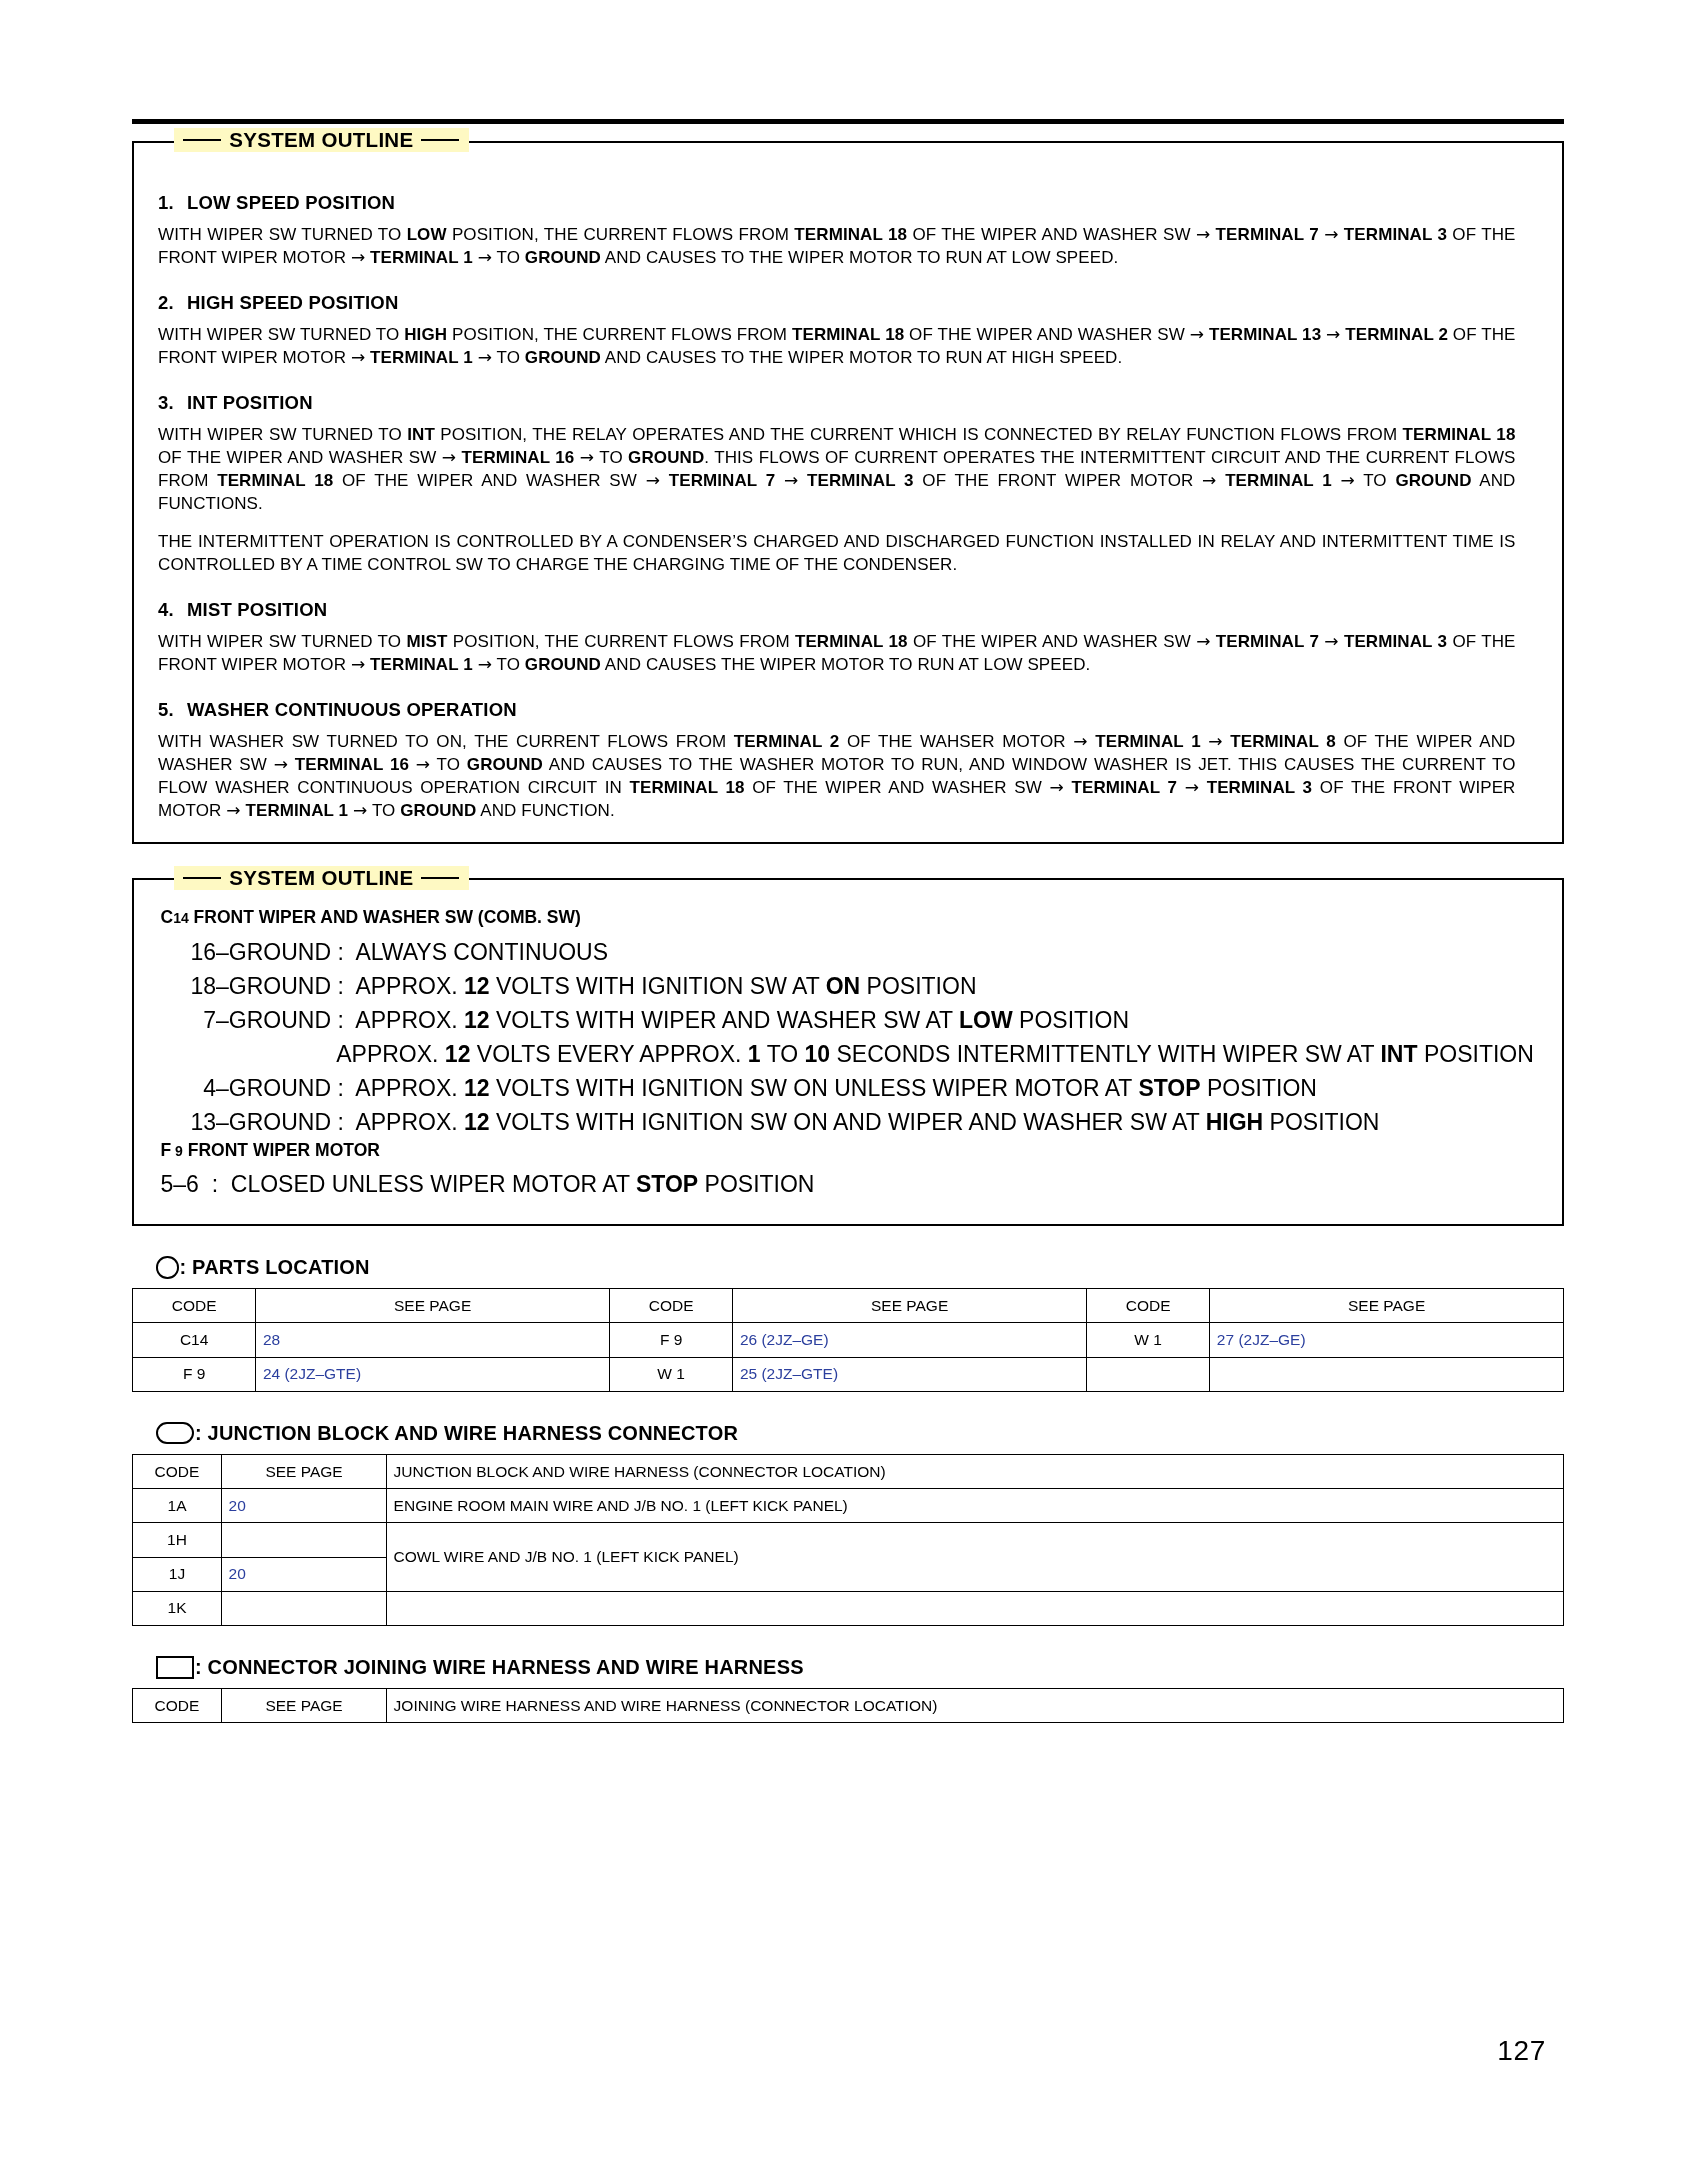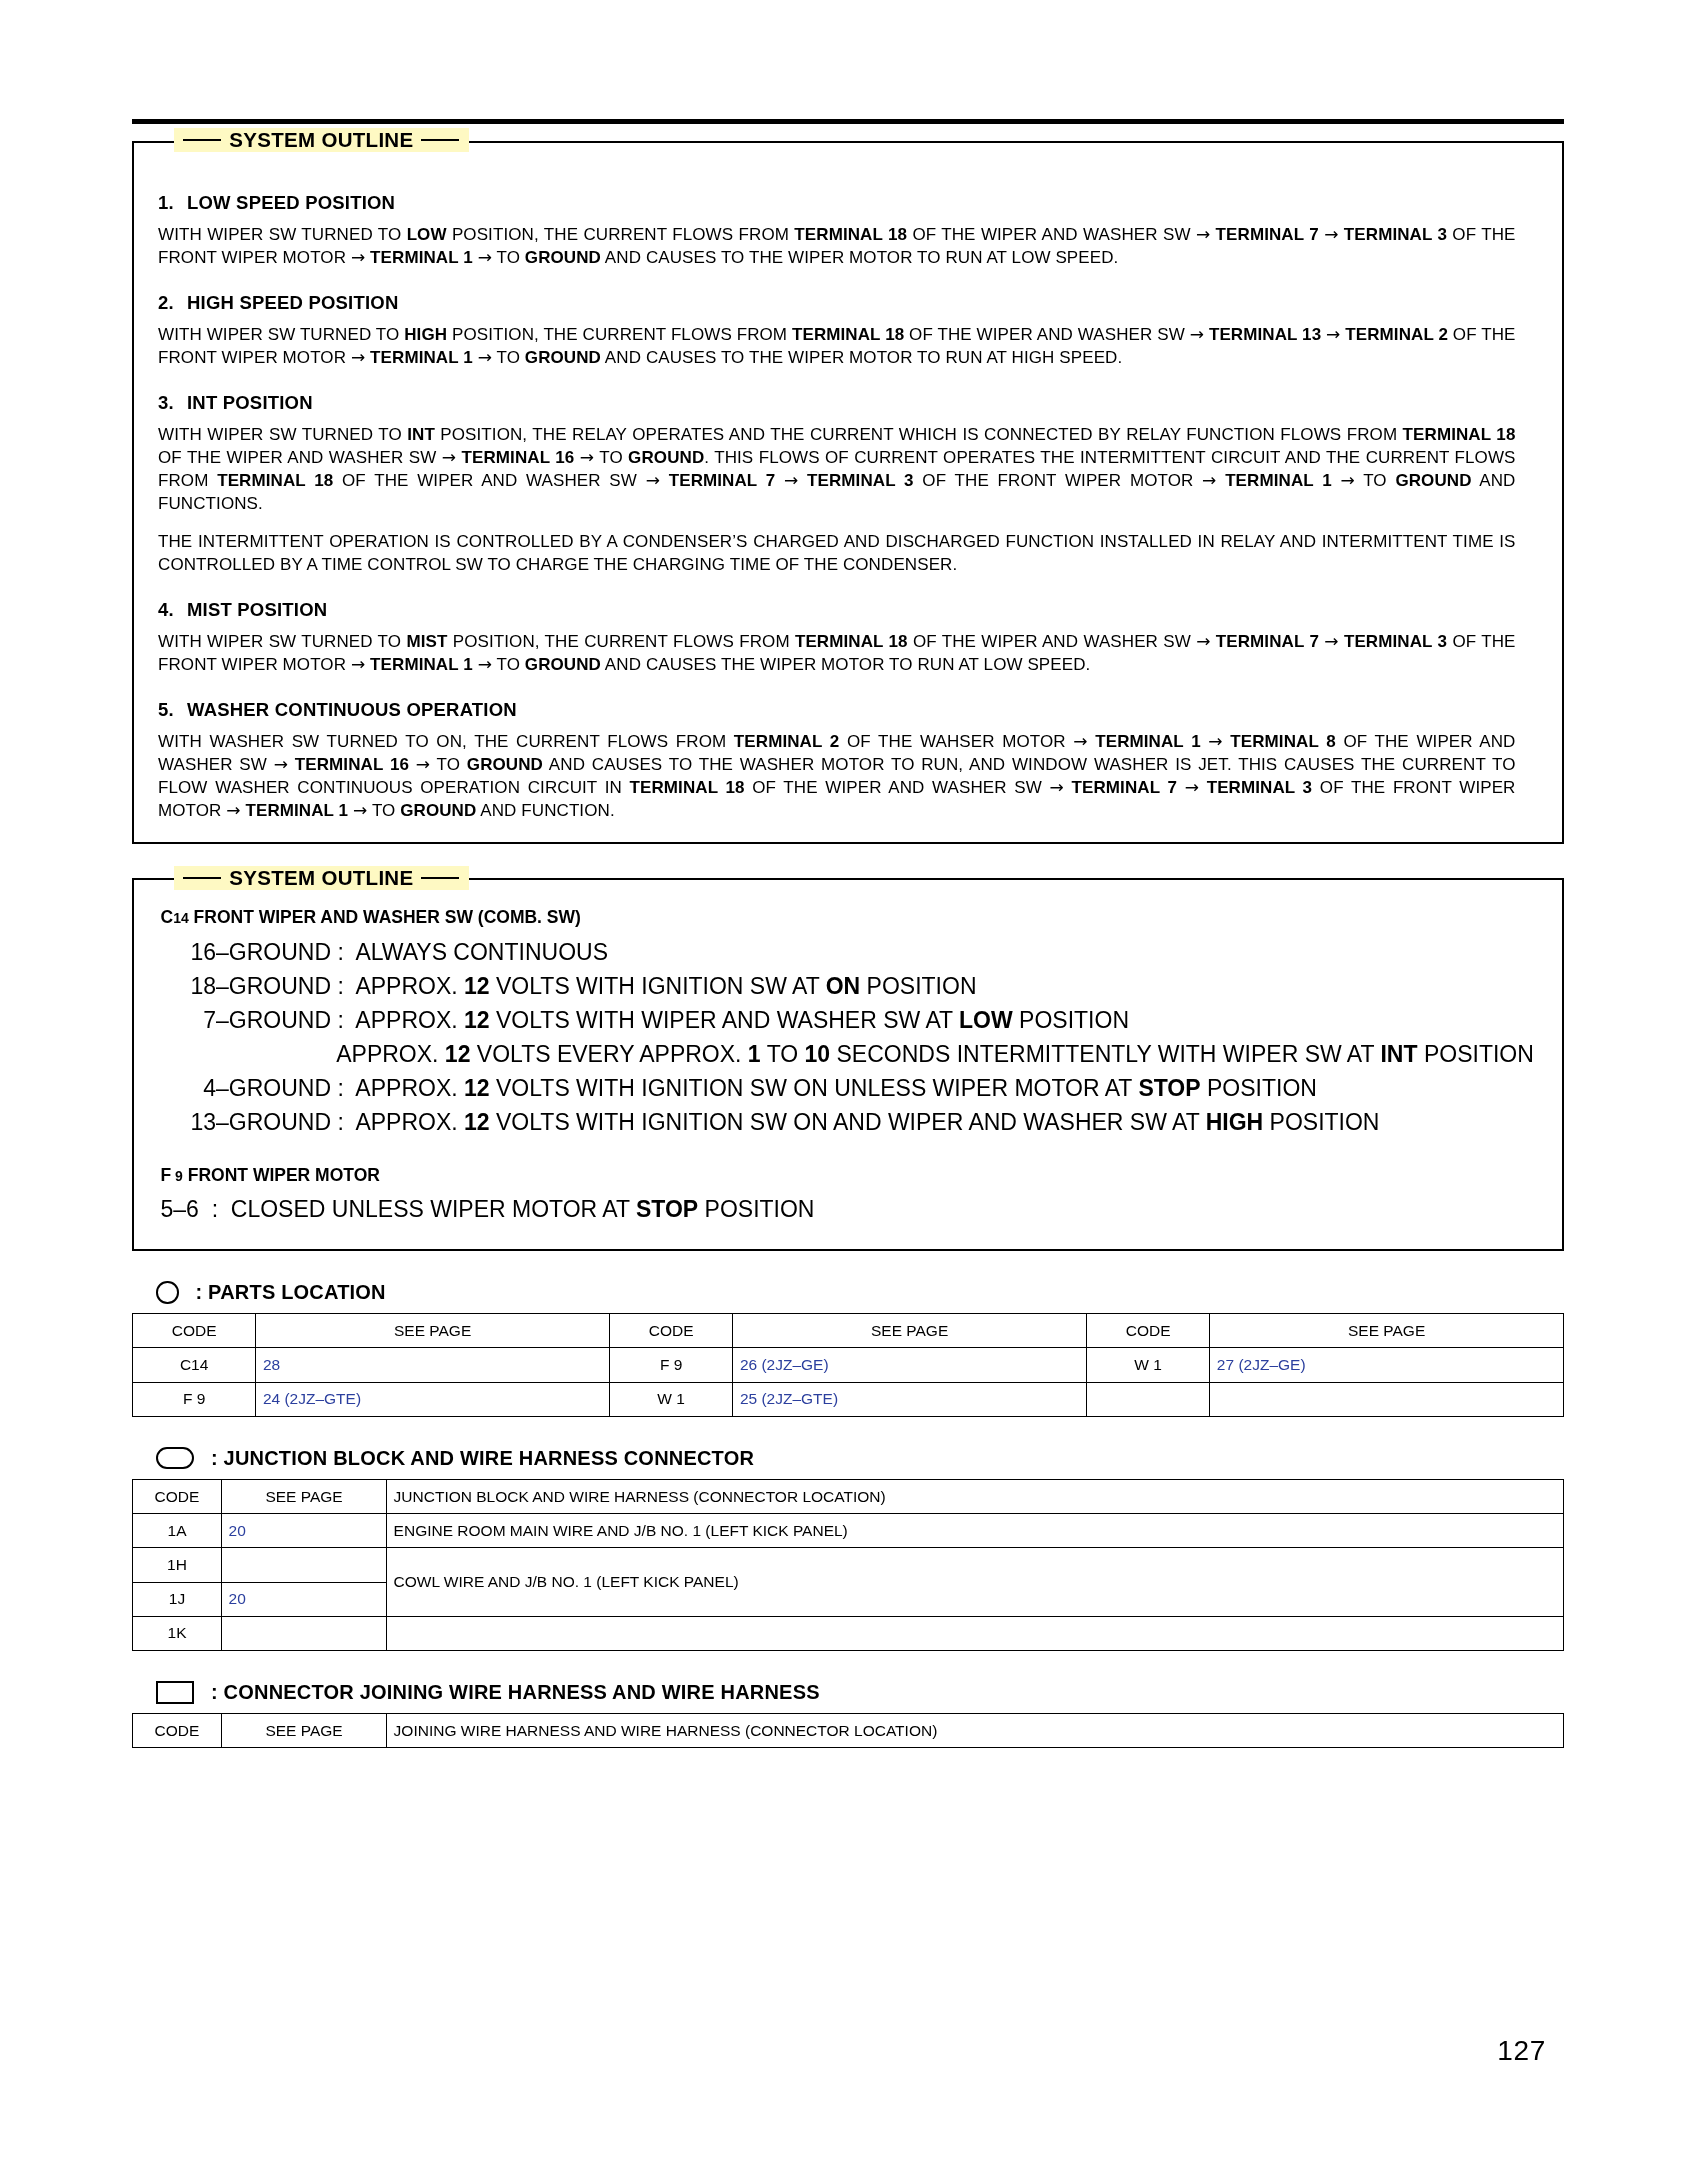--- a/index.html
+++ b/index.html
@@ -94,28 +94,28 @@
     margin: 0 0 6.6px 0;
   }
   .conn-head .code { font-size: 17.5px; }
   .conn-head .code small { font-size: 14px; }
   .conn-line {
     font-size: 23px;
     line-height: 1.48;
     white-space: pre;
   }
   .conn-list { margin-left: 30px; }
-  .conn-head2 { margin-top: 26px; }
+  .conn-head2 { margin-top: 1px; }
   .conn-list2 { }
 
   
   .legend-row {
     display: flex;
     align-items: center;
-    gap: 17px;
+    gap: 1px;
     margin: 30px 0 9.3px 0;
     padding-left: 24px;
   }
   .legend-label {
     font-size: 20px;
     font-weight: bold;
     letter-spacing: 0.2px;
   }
   .shape-circle {
     width: 22.5px; height: 22.5px;

